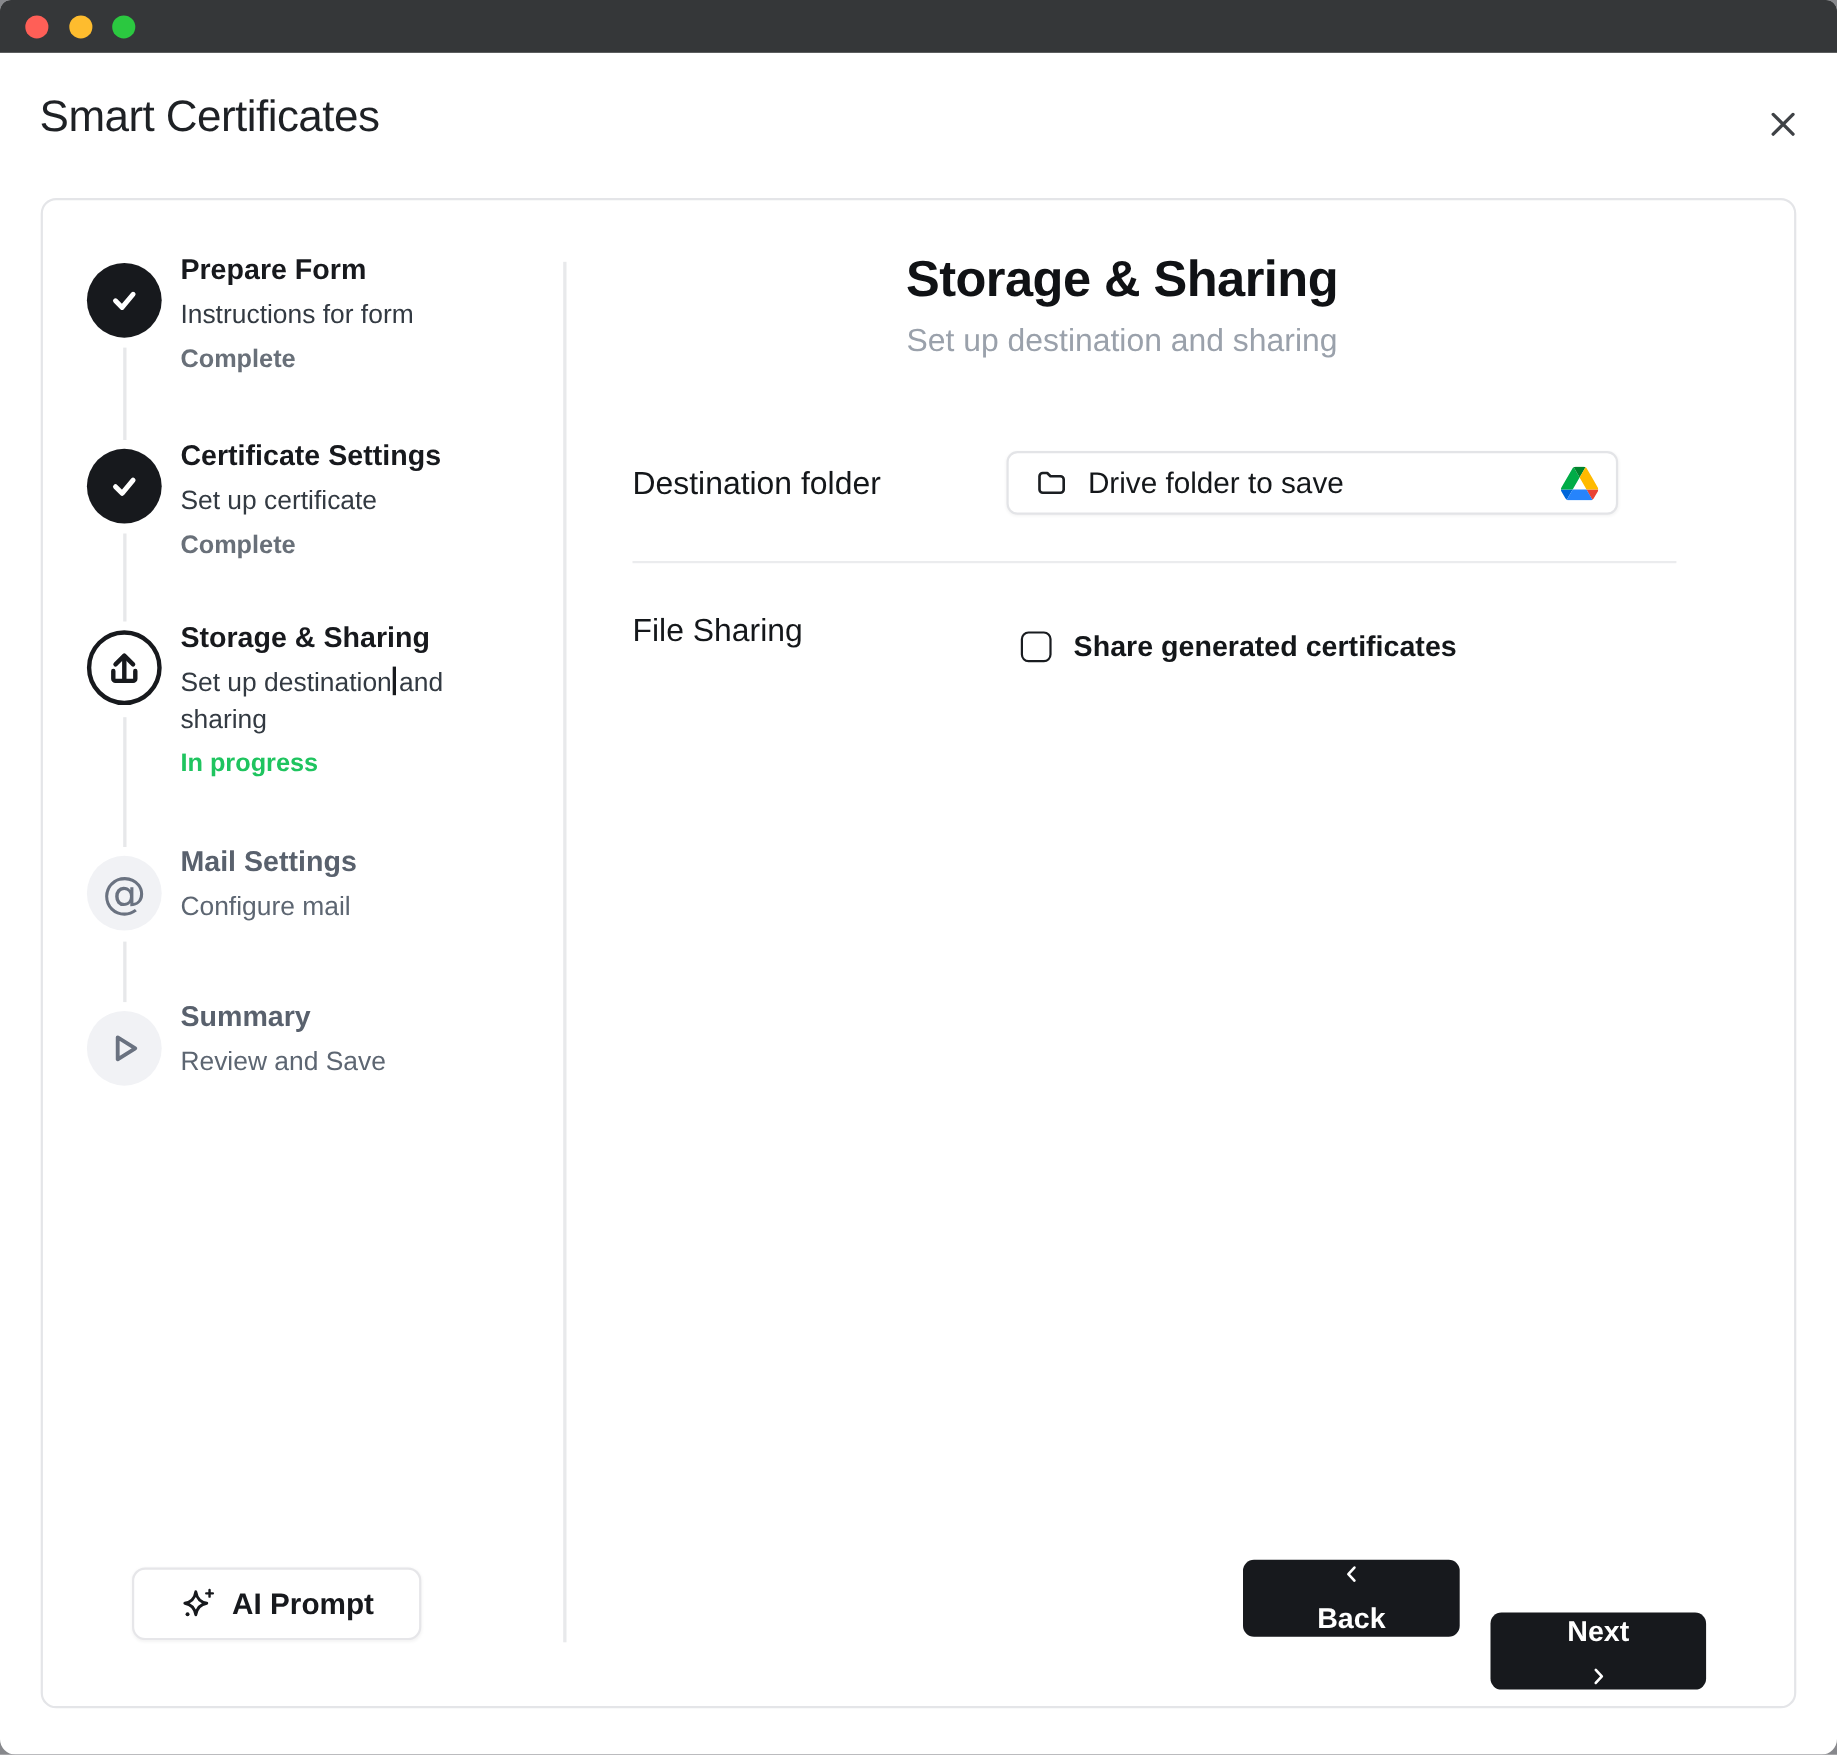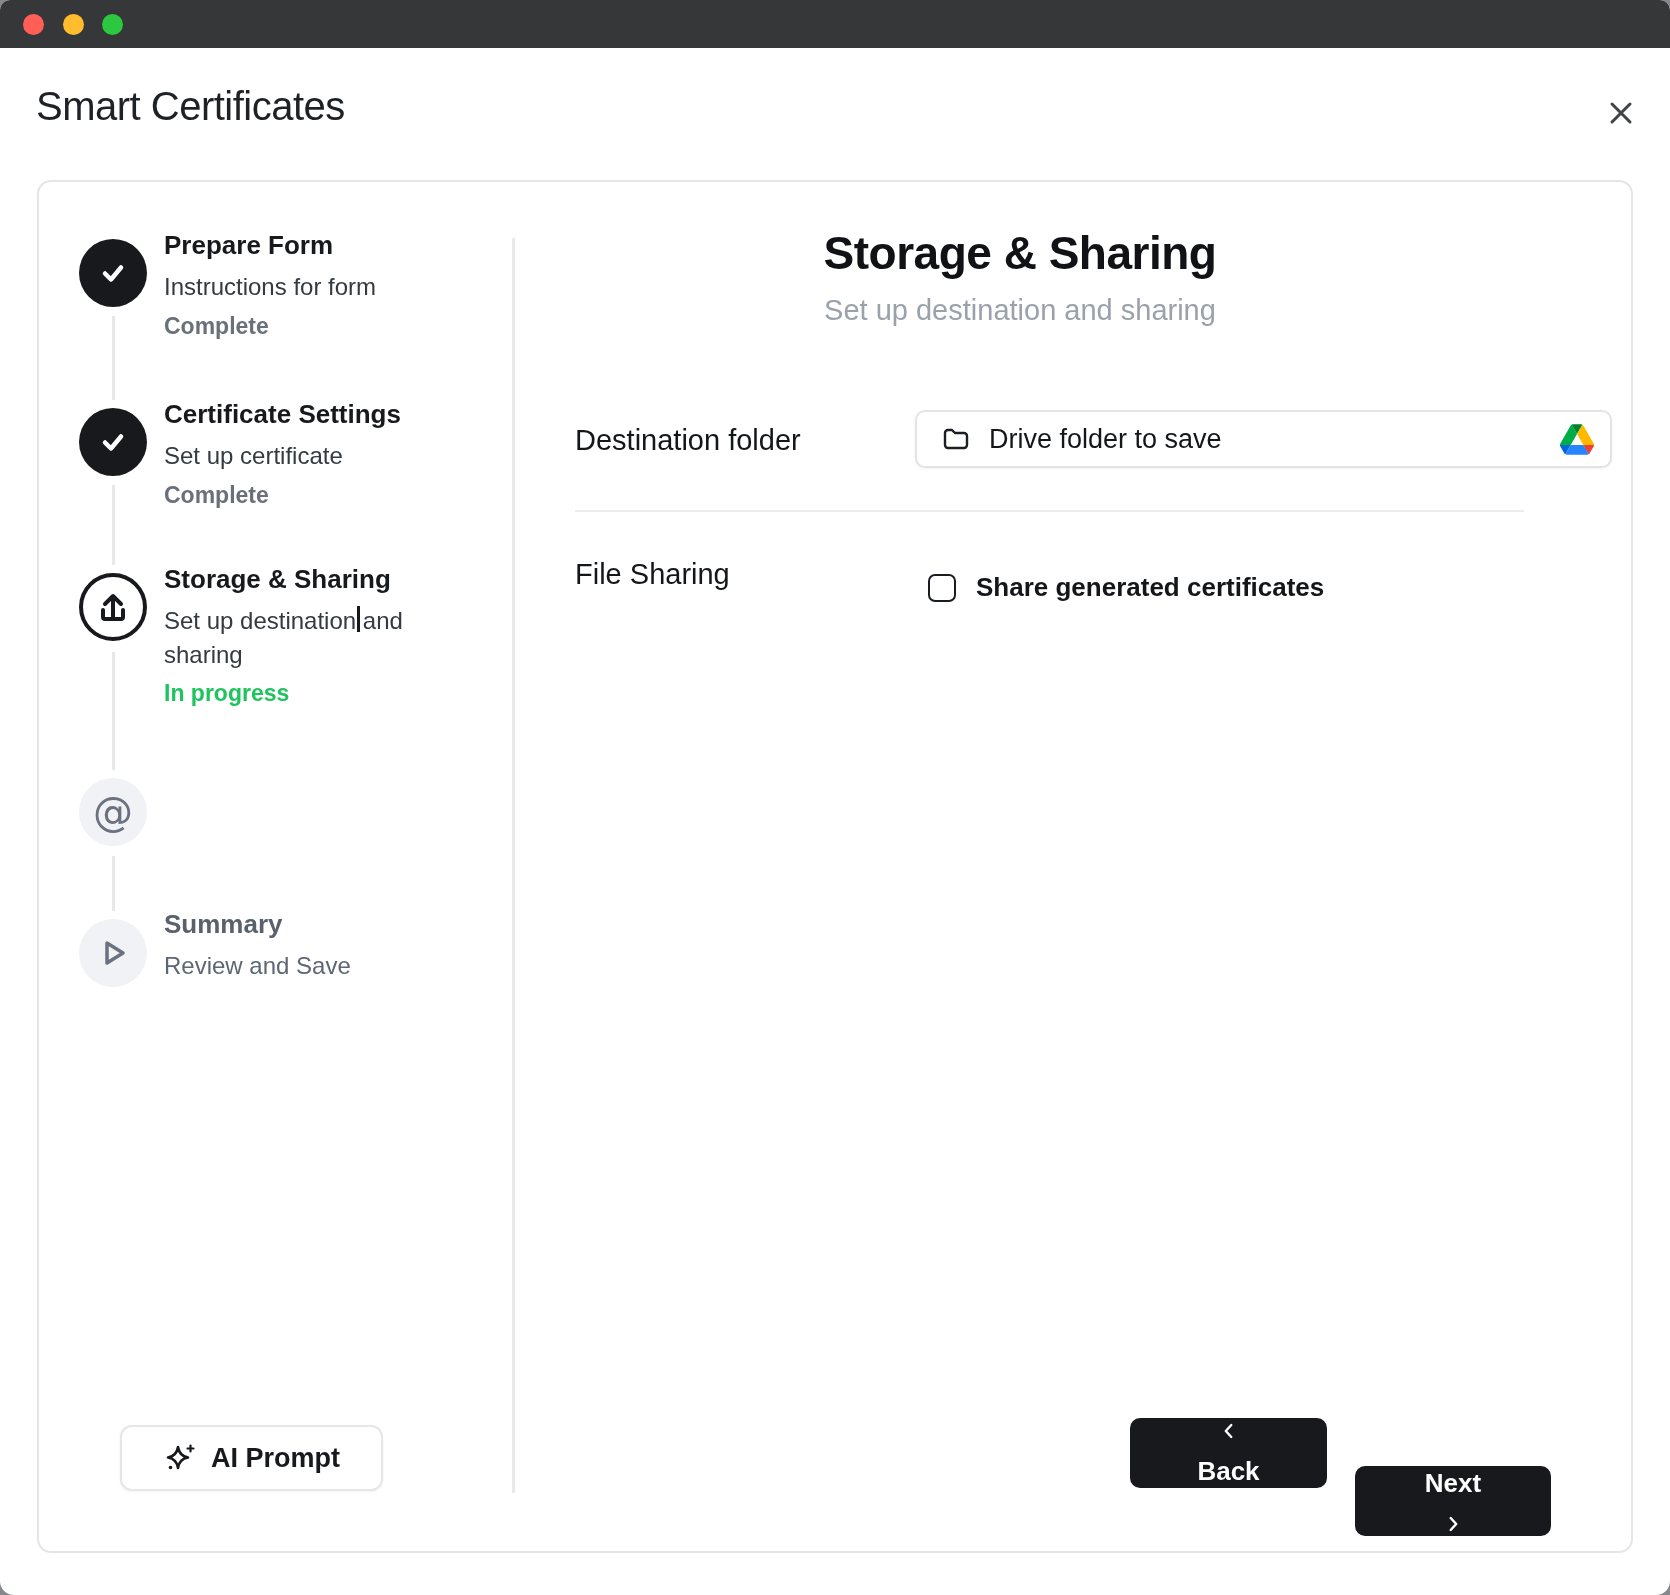--- a/index.html
+++ b/index.html
@@ -42,21 +42,21 @@
   .sub-wrap{width:250px;}
   .caret{position:absolute;left:193px;top:2px;width:2.5px;height:26px;background:#17191d;}
   .at-glyph{font-size:40px;color:#6a7280;font-family:"DejaVu Sans",sans-serif;}
   .at-glyph::before{content:"@";}
   
   .content-title{position:absolute;left:515px;width:1010px;top:226px;text-align:center;
     font-size:46px;font-weight:700;letter-spacing:-.5px;color:#101215;}
   .content-sub{position:absolute;left:515px;width:1010px;top:294px;text-align:center;
     font-size:29px;color:#9aa1ab;}
   .dest-label{position:absolute;left:575px;top:424px;font-size:29px;color:#14171a;}
-  .dest-btn{position:absolute;left:915px;top:410px;width:697px;height:58px;background:#fff;
+  .dest-btn{position:absolute;left:915px;top:410px;width:556px;height:58px;background:#fff;
     border:2px solid #e3e4e7;border-radius:10px;box-sizing:border-box;cursor:pointer;
     display:flex;align-items:center;gap:18px;padding:0 16px 0 24px;
     box-shadow:0 1px 3px rgba(0,0,0,.05);}
   .dest-btn-text{flex:1;text-align:left;font-size:27px;color:#14171a;}
   .hdivider{position:absolute;left:575px;top:510px;width:949px;height:2px;background:#ebecee;}
   .fs-label{position:absolute;left:575px;top:558px;font-size:29px;color:#14171a;}
   .fs-row{position:absolute;left:928px;top:572px;display:flex;align-items:center;gap:20px;cursor:pointer;}
   .checkbox{width:28px;height:28px;border:2.5px solid #191c20;border-radius:7px;
     box-sizing:border-box;background:#fff;}
   .fs-check-label{font-size:26px;font-weight:600;color:#14171a;}
@@ -140,20 +140,24 @@
     <div class="st-sub sub-wrap">
       <span>Set up destination and sharing</span>
       <span class="caret"></span>
     </div>
     <div class="st-status status-green">In progress</div>
   </div>
 
   <div class="step-circle circ-upcoming cpos4">
     <span class="at-glyph"></span>
   </div>
+  <div class="step-text tpos4 upcoming">
+    <div class="st-title">Mail Settings</div>
+    <div class="st-sub">Configure mail</div>
+  </div>
 
   <div class="step-circle circ-upcoming cpos5">
     <span>
       <svg width="38" height="38" viewBox="0 0 38 38">
         <path d="M13 9 L29 19 L13 29 Z" fill="none" stroke="#6a7280" stroke-width="3.5" stroke-linejoin="round"></path>
       </svg>
     </span>
   </div>
   <div class="step-text tpos5 upcoming">
     <div class="st-title">Summary</div>

